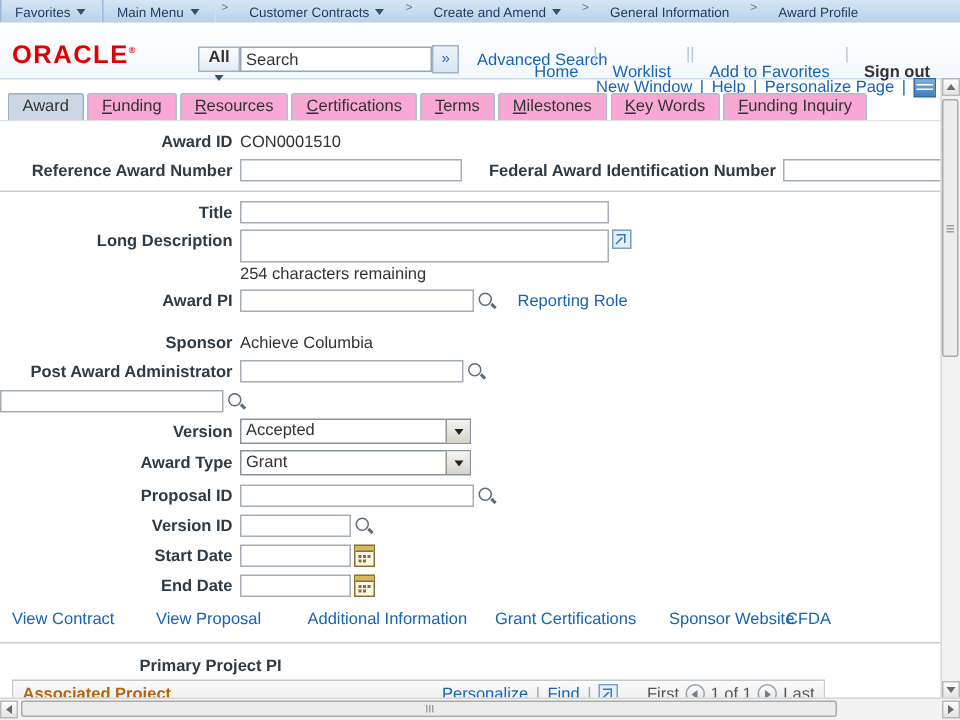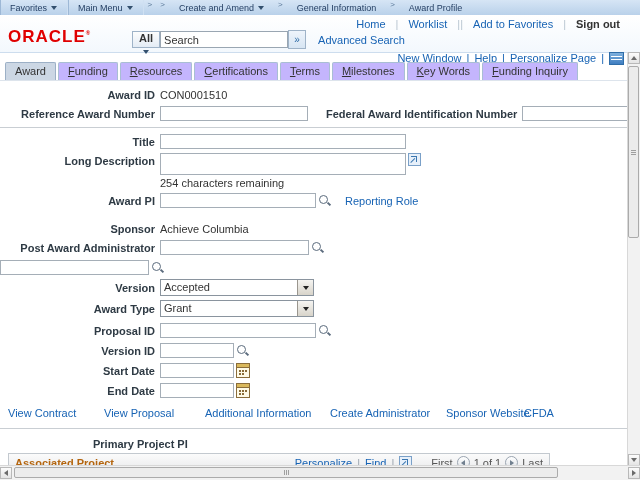--- a/index.html
+++ b/index.html
@@ -23,35 +23,35 @@
   .logo sup{font-size:6px;}
   .searchrow{position:absolute;left:132px;top:15px;display:flex;align-items:center;}
   .scope{display:inline-flex;align-items:center;gap:6px;border:1px solid #9fb3c8;height:15px;
          background:linear-gradient(#fdfdfd,#e4ecf5);padding:0 6px;font-weight:bold;color:#333;cursor:pointer;flex-direction:column;}
   .search-input{width:120px;height:13px;border:1px solid #9aa6b2;font:11px "Liberation Sans",sans-serif;
                 color:#333;padding:1px 3px;}
   .search-go{width:16px;height:17px;border:1px solid #9fb3c8;background:linear-gradient(#eef4fb,#d7e5f3);
              color:#2f6da8;font-size:10px;display:flex;align-items:center;justify-content:center;cursor:pointer;}
   .advsearch{margin-left:12px;}
   .toplinks{position:absolute;right:10px;top:3px;display:flex;align-items:center;}
-  .toplinks .lnk,.toplinks .signout{padding:0 10px;}
+  .toplinks .lnk,.toplinks .signout{padding:0 10px;margin-top:24px;}
   .toplinks .sep{color:#b9c5d1;}
   .signout{font-weight:bold;color:#333;}
   
   .page-toolbar{position:absolute;top:52px;right:16px;height:12px;display:flex;align-items:center;gap:5px;}
   .page-toolbar .sep{color:#1763b4;}
   .grid-icon{display:inline-block;width:13px;height:11px;border:1px solid #2f6da8;background:
      linear-gradient(#7fb0dd,#3f7ec1);position:relative;cursor:pointer;}
   .grid-icon::after{content:"";position:absolute;left:1px;right:1px;top:3px;height:1px;background:#fff;
      box-shadow:0 3px 0 #fff;}
   
   .tabstrip{position:absolute;top:63px;left:0;right:12px;height:17px;padding-left:5px;
             border-bottom:1px solid #dde4ec;display:flex;align-items:flex-end;gap:2px;}
   .tab{display:inline-block;border:1px solid #a9bed4;border-bottom:none;border-radius:2px 2px 0 0;
-       background:#c4b5fd;padding:2px 9px 3px;cursor:pointer;color:#333;}
+       background:#f9a8d4;padding:2px 9px 3px;cursor:pointer;color:#333;}
   .tab.active{background:#ccd7e4;border-color:#9cb0c6;}
   .tab:not(.active) .tab-label{display:inline-block;}
   .tab:not(.active) .tab-label::first-letter{text-decoration:underline;}
   
   .content{position:absolute;top:81px;left:0;right:12px;bottom:15px;background:#fff;}
   .frow{display:flex;align-items:center;margin-bottom:4px;min-height:15px;}
   .lbl{width:155px;text-align:right;margin-right:5px;font-weight:bold;color:#2e3a44;flex:none;}
   .txt{height:13px;border:1px solid #a5aeb7;font:11px "Liberation Sans",sans-serif;padding:0 2px;color:#333;}
   .w143{width:143px;} .w176{width:176px;} .w240{width:240px;} .w150{width:150px;} .w68{width:68px;}
   .rule{height:1px;background:#c9ced3;margin:6px 0;}
@@ -126,20 +126,24 @@
   <div class="crumbbar">
     <span class="crumb menu">
       <span>Favorites</span>
       <span class="tri-down"></span>
       </span>
     <span class="crumb menu">
       <span>Main Menu</span>
       <span class="tri-down"></span>
       </span>
     <span class="crumb-sep">&gt;</span>
+    <span class="crumb">
+      <span>Customer Contracts</span>
+      <span class="tri-down"></span>
+      </span>
     <span class="crumb-sep">&gt;</span>
     <span class="crumb">
       <span>Create and Amend</span>
       <span class="tri-down"></span>
       </span>
     <span class="crumb-sep">&gt;</span>
     <span class="crumb">
       <span>General Information</span>
       </span>
     <span class="crumb-sep">&gt;</span>
@@ -284,21 +288,21 @@
     <div class="frow" style="margin-top:5px;">
       <span class="lbl">End Date</span>
       <input class="txt w68" value="" style="">
       <span class="icon-btn cal"></span>
     </div>
 
     <div class="posrow">
       <a class="lnk" style="left:8px;">View Contract</a>
       <a class="lnk" style="left:104px;">View Proposal</a>
       <a class="lnk" style="left:205px;">Additional Information</a>
-      <a class="lnk" style="left:330px;">Create Administrator</a>
+      <a class="lnk" style="left:330px;">Grant Certifications</a>
       <a class="lnk" style="left:446px;">Sponsor Website</a>
       <a class="lnk" style="left:524px;">CFDA</a>
     </div>
 
     <div class="rule" style="margin-top:8px;"></div>
 
     <div class="ppi">Primary Project PI</div>
 
     <div class="grid">
       <div class="grid-head">

